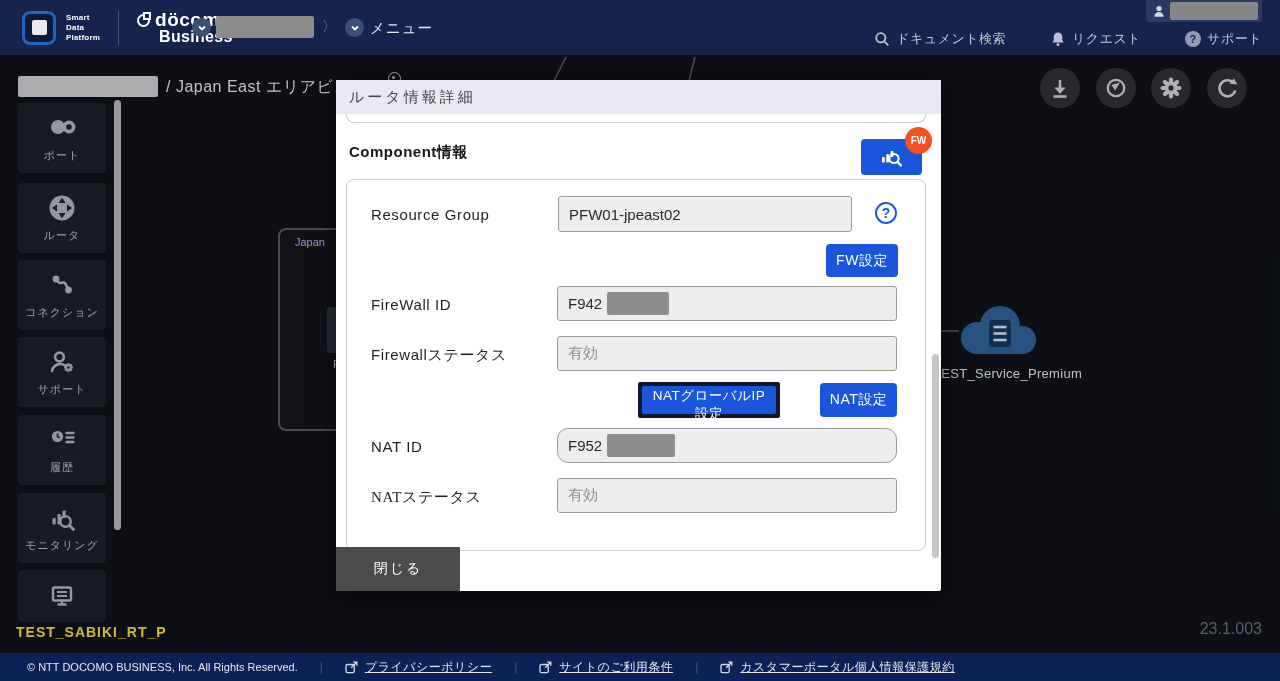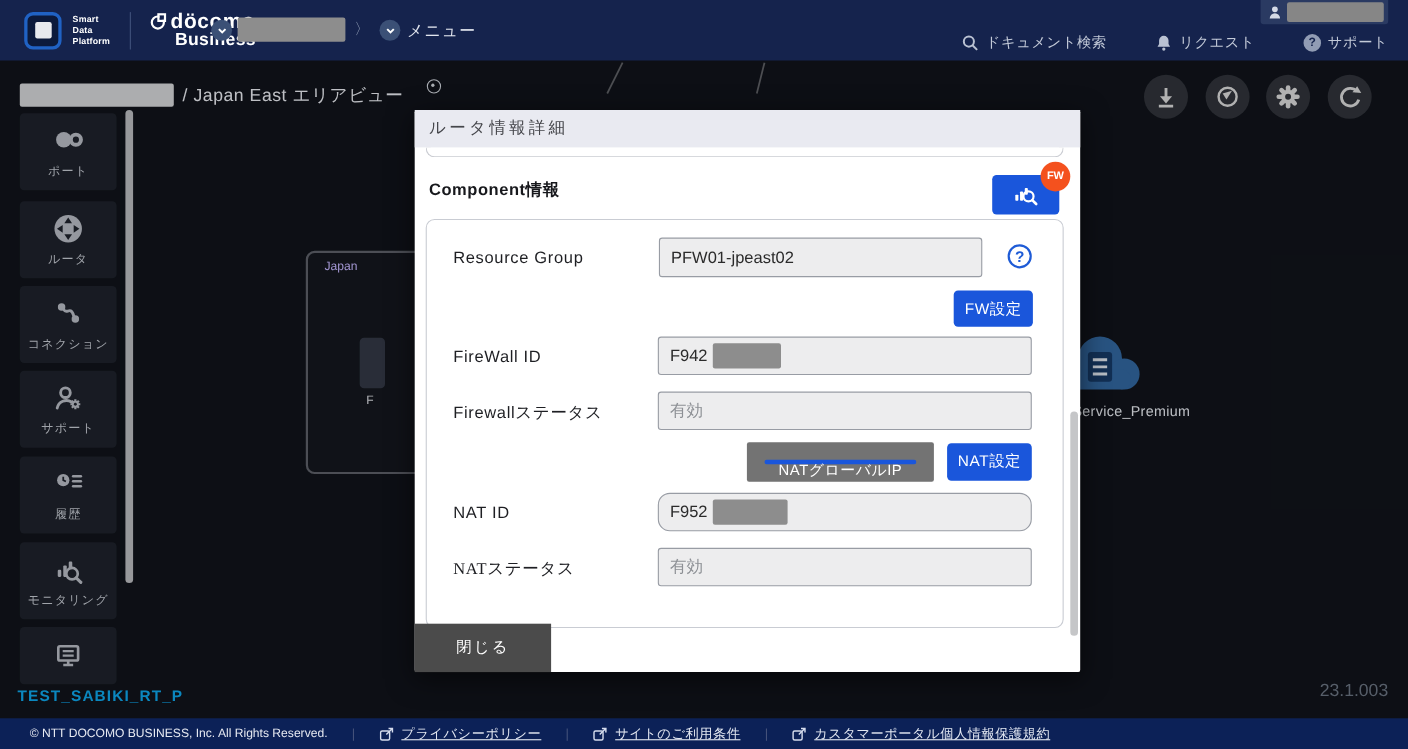--- a/index.html
+++ b/index.html
@@ -42,59 +42,59 @@
   .crumb-redact{position:absolute;left:18px;top:76px;width:140px;height:21px;background:#d2d3d6;border-radius:2px;}
   .crumb-tx{position:absolute;left:166px;top:77px;color:#e8eaf0;font-size:16px;letter-spacing:.5px;white-space:nowrap;}
   .crumb-ic{position:absolute;left:388px;top:72px;width:13px;height:13px;border:1.6px solid #cfd3da;border-radius:50%;}
   .crumb-ic::after{content:"";position:absolute;left:3px;top:3px;width:3px;height:3px;border-radius:50%;background:#cfd3da;}
 
   .main-scroll{position:absolute;left:114px;top:100px;width:7px;height:430px;background:#b9babe;border-radius:4px;}
 
   .side-card{position:absolute;left:18px;width:88px;height:70px;background:#1e222b;border-radius:4px;
     display:flex;flex-direction:column;align-items:center;justify-content:center;gap:5px;}
   .side-lb{color:#c4c8d0;font-size:11px;letter-spacing:1px;}
-  .dev-lb{position:absolute;left:16px;top:624px;color:#0ea5e9;font-size:14px;font-weight:bold;letter-spacing:1px;text-align:right;}
+  .dev-lb{position:absolute;left:16px;top:624px;color:#fde047;font-size:14px;font-weight:bold;letter-spacing:1px;text-align:right;}
 
   .area-node{position:absolute;left:278px;top:228px;width:284px;height:203px;border:2px solid #5d6068;
     border-radius:8px;background:rgba(255,255,255,.02);}
   .area-lb{position:absolute;left:15px;top:6px;color:#c4b5fd;font-size:11px;}
   .mini-node{position:absolute;left:47px;top:77px;width:23px;height:46px;background:#333845;border-radius:4px;}
   .mini-lb{position:absolute;left:53px;top:128px;color:#d8dadf;font-size:11px;}
 
   .cloud-wrap{position:absolute;left:945px;top:300px;width:110px;height:62px;}
   .cloud-lb{position:absolute;left:933px;top:366px;color:#e5e8ee;font-size:13px;letter-spacing:.3px;}
 
   .circ-btn{position:absolute;top:68px;width:40px;height:40px;border-radius:50%;background:#30333a;
     display:flex;align-items:center;justify-content:center;}
   .version{position:absolute;left:1150px;top:620px;width:112px;text-align:right;color:#6a7380;font-size:16px;}
 
   
-  .modal{position:absolute;left:336px;top:100px;width:605px;height:511px;background:#fff;z-index:20;
-    border-radius:2px;box-shadow:0 6px 24px rgba(0,0,0,.55);margin-left:41px;}
+  .modal{position:absolute;left:336px;top:80px;width:605px;height:511px;background:#fff;z-index:20;
+    border-radius:2px;box-shadow:0 6px 24px rgba(0,0,0,.55);}
   .modal-hd{position:absolute;left:0;top:0;width:605px;height:34px;background:#e9eaf1;
     color:#45464b;font-size:15px;letter-spacing:3px;line-height:34px;padding-left:13px;}
   .partial-box{position:absolute;left:10px;top:34px;width:580px;height:9px;border:1px solid #caccd2;
     border-top:none;border-radius:0 0 8px 8px;}
   .sec-title{position:absolute;left:13px;top:63px;font-size:15px;font-weight:bold;color:#17181c;letter-spacing:.5px;}
   .mon-btn{position:absolute;left:525px;top:59px;width:61px;height:36px;background:#1a56db;border:none;
     border-radius:4px;display:flex;align-items:center;justify-content:center;cursor:pointer;}
   .fw-badge{position:absolute;left:569px;top:47px;width:27px;height:27px;border-radius:50%;background:#f4511e;
     color:#fff;font-size:10px;font-weight:bold;display:flex;align-items:center;justify-content:center;z-index:2;}
   .comp-box{position:absolute;left:10px;top:99px;width:580px;height:372px;border:1px solid #c9ccd3;border-radius:8px;}
   .lbl{position:absolute;left:35px;font-size:15px;color:#1e1f23;letter-spacing:.6px;white-space:nowrap;}
   .inp{position:absolute;background:#ededee;border:1px solid #989ca4;border-radius:3px;
     display:flex;align-items:center;padding-left:10px;font-size:15px;color:#2b2b2b;}
   .inp .muted{color:#8d9095;}
   .inp .redact{height:23px;margin-left:5px;}
   .help-q{position:absolute;left:539px;top:122px;width:22px;height:22px;border:2px solid #1e5bd6;border-radius:50%;
     color:#1e5bd6;font-size:14px;font-weight:bold;display:flex;align-items:center;justify-content:center;}
   .help-q::before{content:"?";}
   .btn-blue{position:absolute;background:#1a56db;color:#fff;border:none;border-radius:4px;font-size:14px;
     font-family:inherit;cursor:pointer;letter-spacing:.5px;}
-  .red-wrap{position:absolute;left:302px;top:302px;width:170px;height:36px;background:#737373;padding:16px;border-radius:2px;}
+  .red-wrap{position:absolute;left:302px;top:302px;width:142px;height:36px;background:#0f172a;padding:4px;border-radius:2px;}
   .red-wrap .btn-inner{position:static;width:100%;height:100%;border-radius:2px;font-size:13.5px;}
   .close-btn{position:absolute;left:0;top:467px;width:124px;height:44px;background:#4b4b4b;color:#fff;border:none;
     font-size:14px;letter-spacing:2px;font-family:inherit;cursor:pointer;}
   .modal-scroll{position:absolute;left:596px;top:274px;width:7px;height:204px;background:#c5c6c8;border-radius:4px;}
 
   
   .footer{position:absolute;left:0;bottom:0;width:1280px;height:28px;background:#0c2157;z-index:30;
     display:flex;align-items:center;padding-left:27px;color:#e6e9f1;font-size:11px;}
   .footer .fdiv{color:#44517a;margin:0 22px;font-size:12px;}
   .flink{display:flex;align-items:center;gap:7px;color:#e3e8f2;font-size:12px;}

